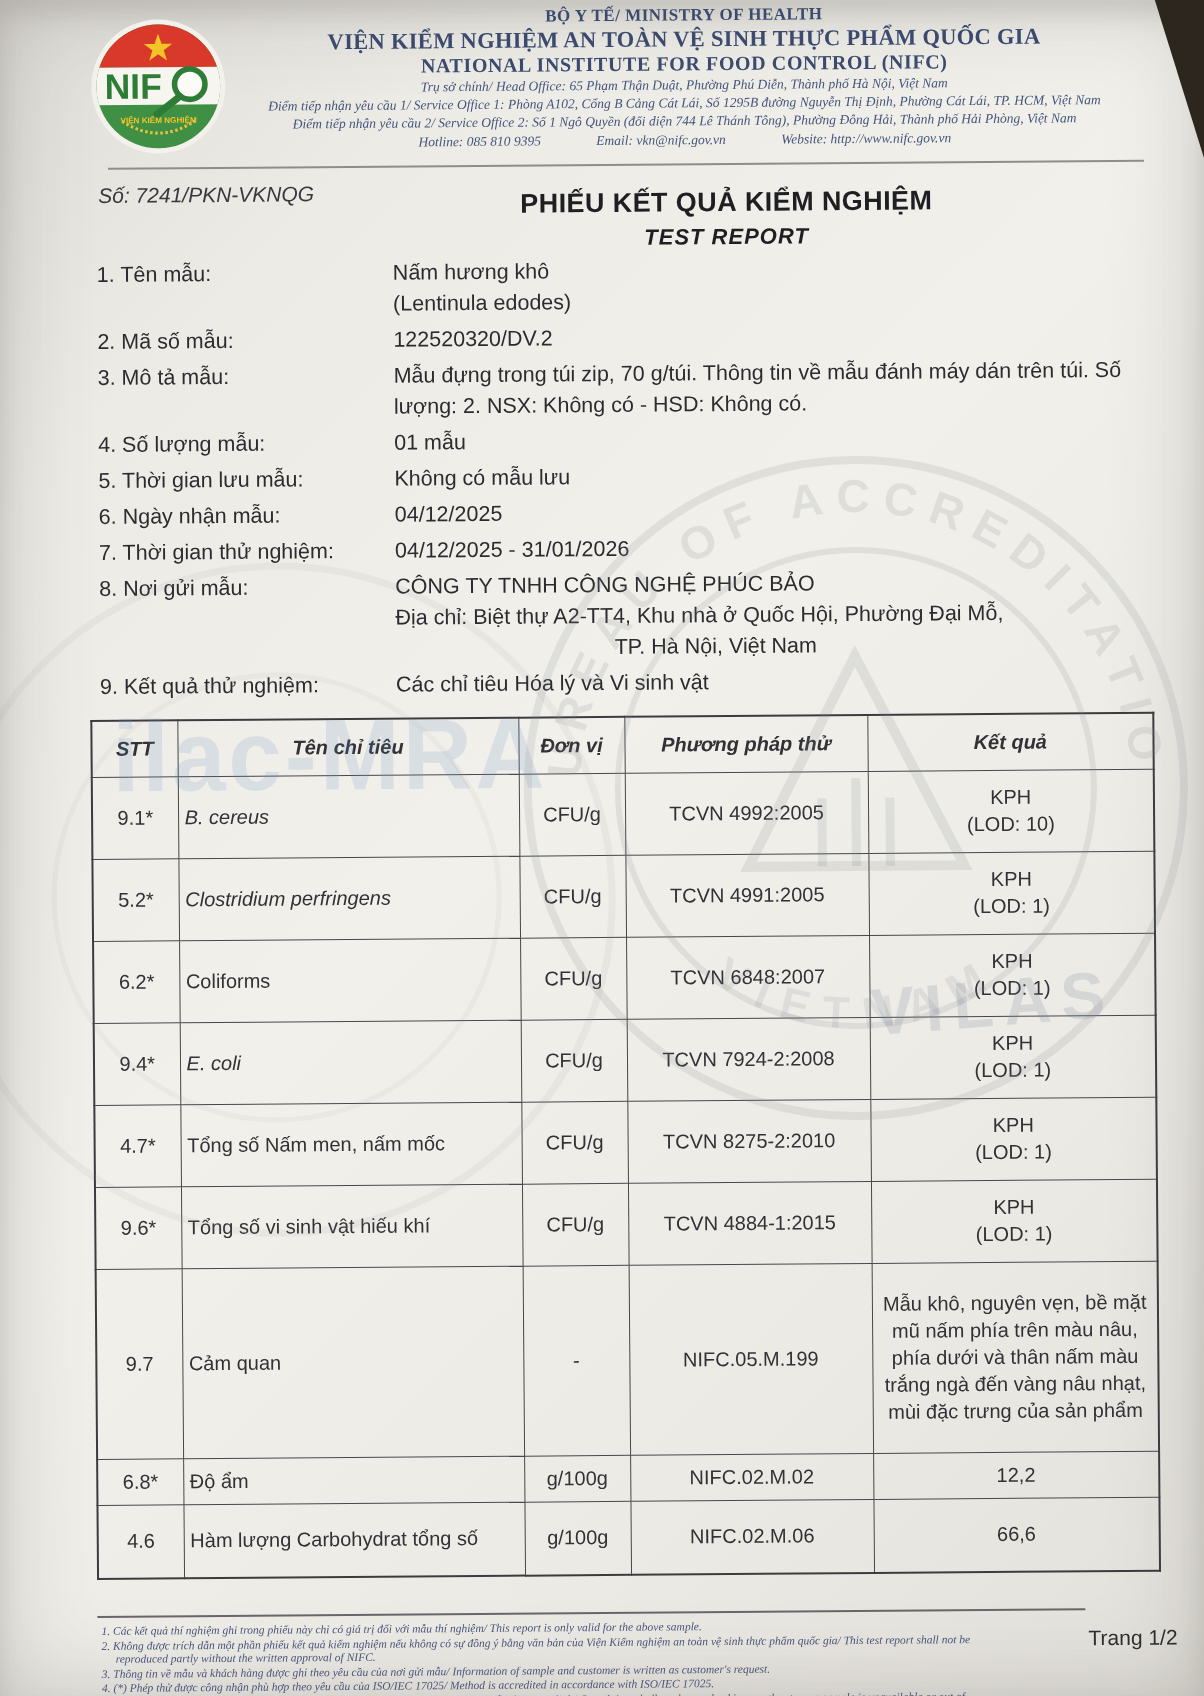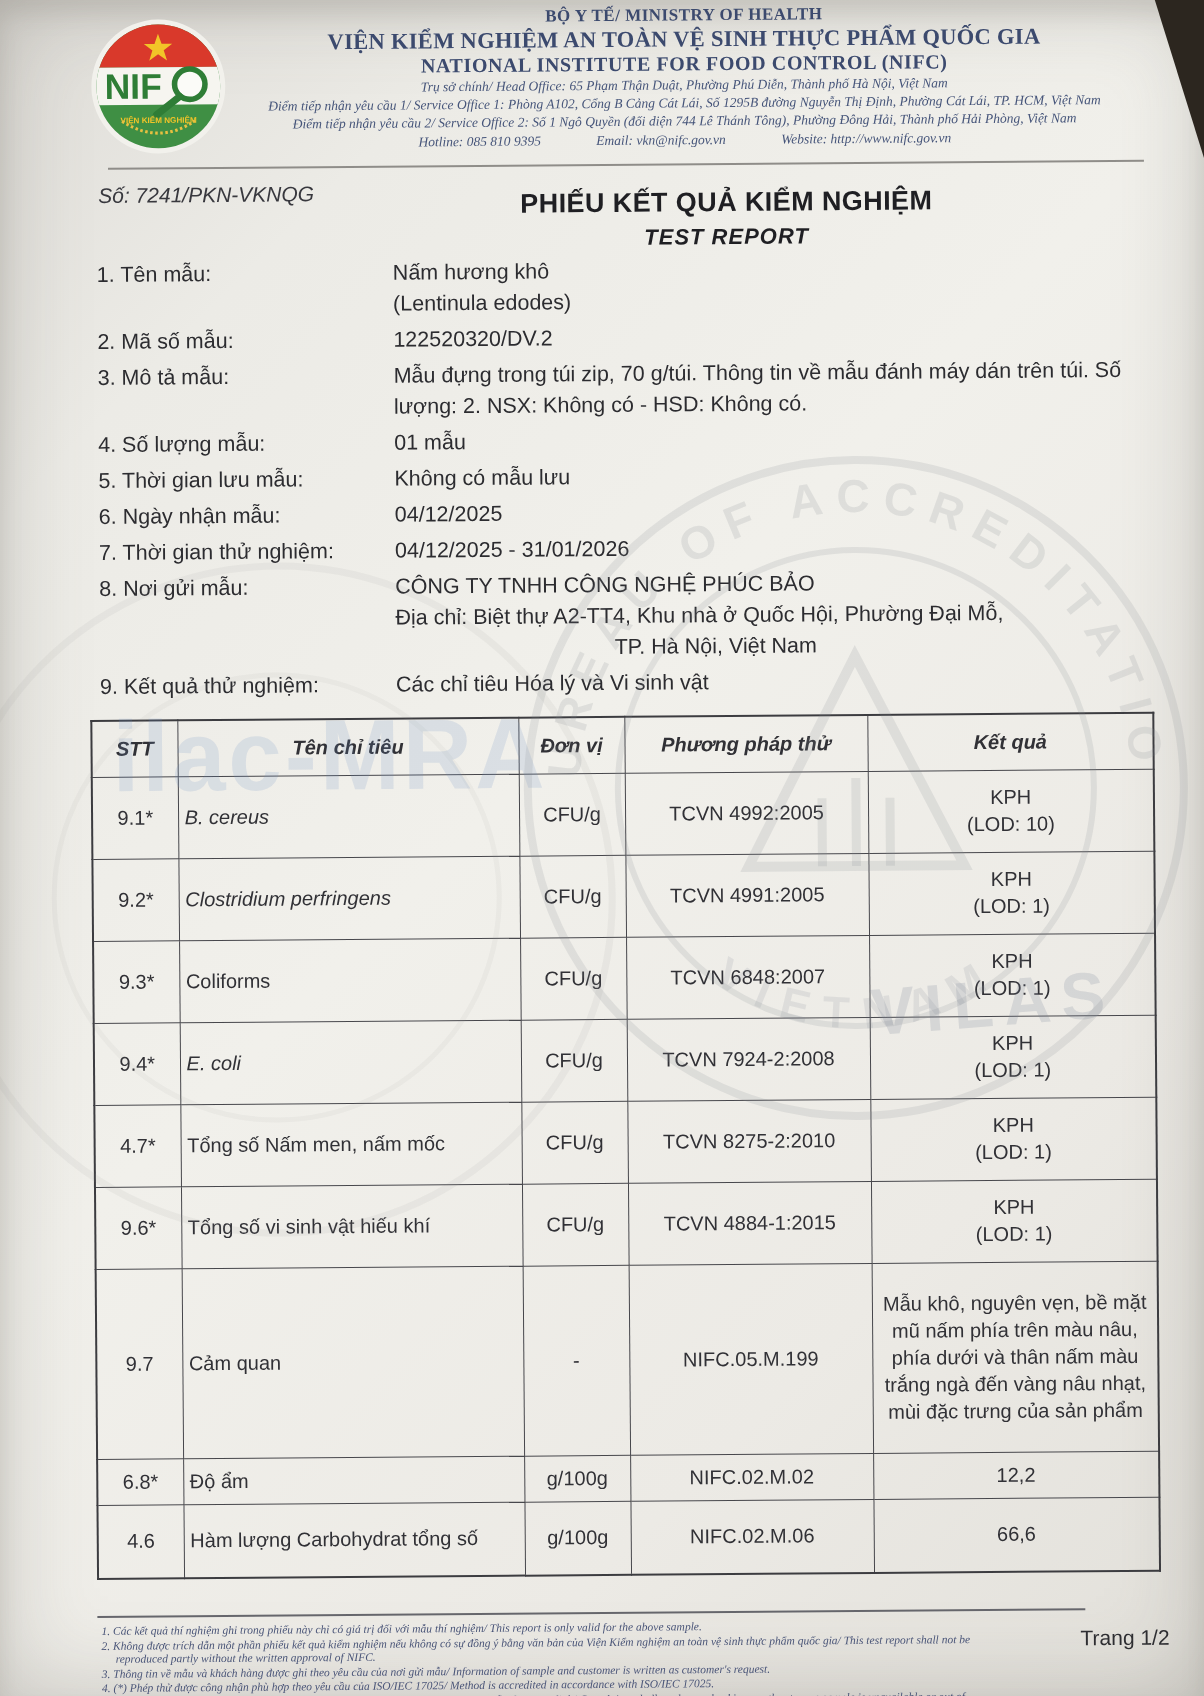--- a/index.html
+++ b/index.html
@@ -44,21 +44,21 @@
   td.name{text-align:left;padding-left:14px;}
   td.unit,td.method{text-align:center;}
   td.res{text-align:center;line-height:27px;}
   .it{font-style:italic;}
   tr.rh-hdr{height:56px;} tr.rh-a{height:82px;} tr.rh-b{height:190px;} tr.rh-c{height:46px;} tr.rh-d{height:74px;}
   
   .footer-divider{position:absolute;left:90px;top:1612px;width:988px;border-top:2px solid #66666c;}
   .footnotes{position:absolute;left:94px;top:1621px;width:900px;font-family:"Liberation Serif",serif;
              font-style:italic;font-size:11.5px;line-height:13.5px;color:#4a5578;}
   .footnotes div{padding-left:14px;text-indent:-14px;margin-bottom:1px;}
-  .page-number{position:absolute;right:42px;top:1630px;font-size:21px;color:#2e2e32;}
+  .page-number{position:absolute;right:34px;top:1630px;font-size:21px;color:#2e2e32;}
   
   .wm{pointer-events:none;}
   .stamp{position:absolute;left:505px;top:440px;width:700px;height:700px;z-index:6;}
   .wm-ilac{position:absolute;left:112px;top:698px;z-index:6;font-size:96px;font-weight:bold;
            letter-spacing:3px;color:rgba(105,145,195,.17);transform:scaleY(1.04);white-space:nowrap;}
   .wm-vilas{position:absolute;left:868px;top:968px;z-index:6;font-size:66px;font-weight:bold;
             letter-spacing:10px;color:rgba(120,130,150,.20);transform:rotate(-4deg);}
   .wm-circle-left{position:absolute;left:-60px;top:560px;width:660px;height:660px;border-radius:50%;
                   border:7px solid rgba(140,140,140,.09);z-index:5;}
   .wm-circle-left2{position:absolute;left:50px;top:670px;width:440px;height:440px;border-radius:50%;
@@ -215,31 +215,31 @@
         <td class="stt">9.1*</td>
         <td class="name it">B. cereus</td>
         <td class="unit">CFU/g</td>
         <td class="method">TCVN 4992:2005</td>
         <td class="res">
               <div>KPH</div>
               <div>(LOD: 10)</div>
             </td>
       </tr>
       <tr class="rh-a">
-        <td class="stt">9.2*</td>
+        <td class="stt">5.2*</td>
         <td class="name it">Clostridium perfringens</td>
         <td class="unit">CFU/g</td>
         <td class="method">TCVN 4991:2005</td>
         <td class="res">
               <div>KPH</div>
               <div>(LOD: 1)</div>
             </td>
       </tr>
       <tr class="rh-a">
-        <td class="stt">9.3*</td>
+        <td class="stt">6.2*</td>
         <td class="name">Coliforms</td>
         <td class="unit">CFU/g</td>
         <td class="method">TCVN 6848:2007</td>
         <td class="res">
               <div>KPH</div>
               <div>(LOD: 1)</div>
             </td>
       </tr>
       <tr class="rh-a">
         <td class="stt">9.4*</td>

